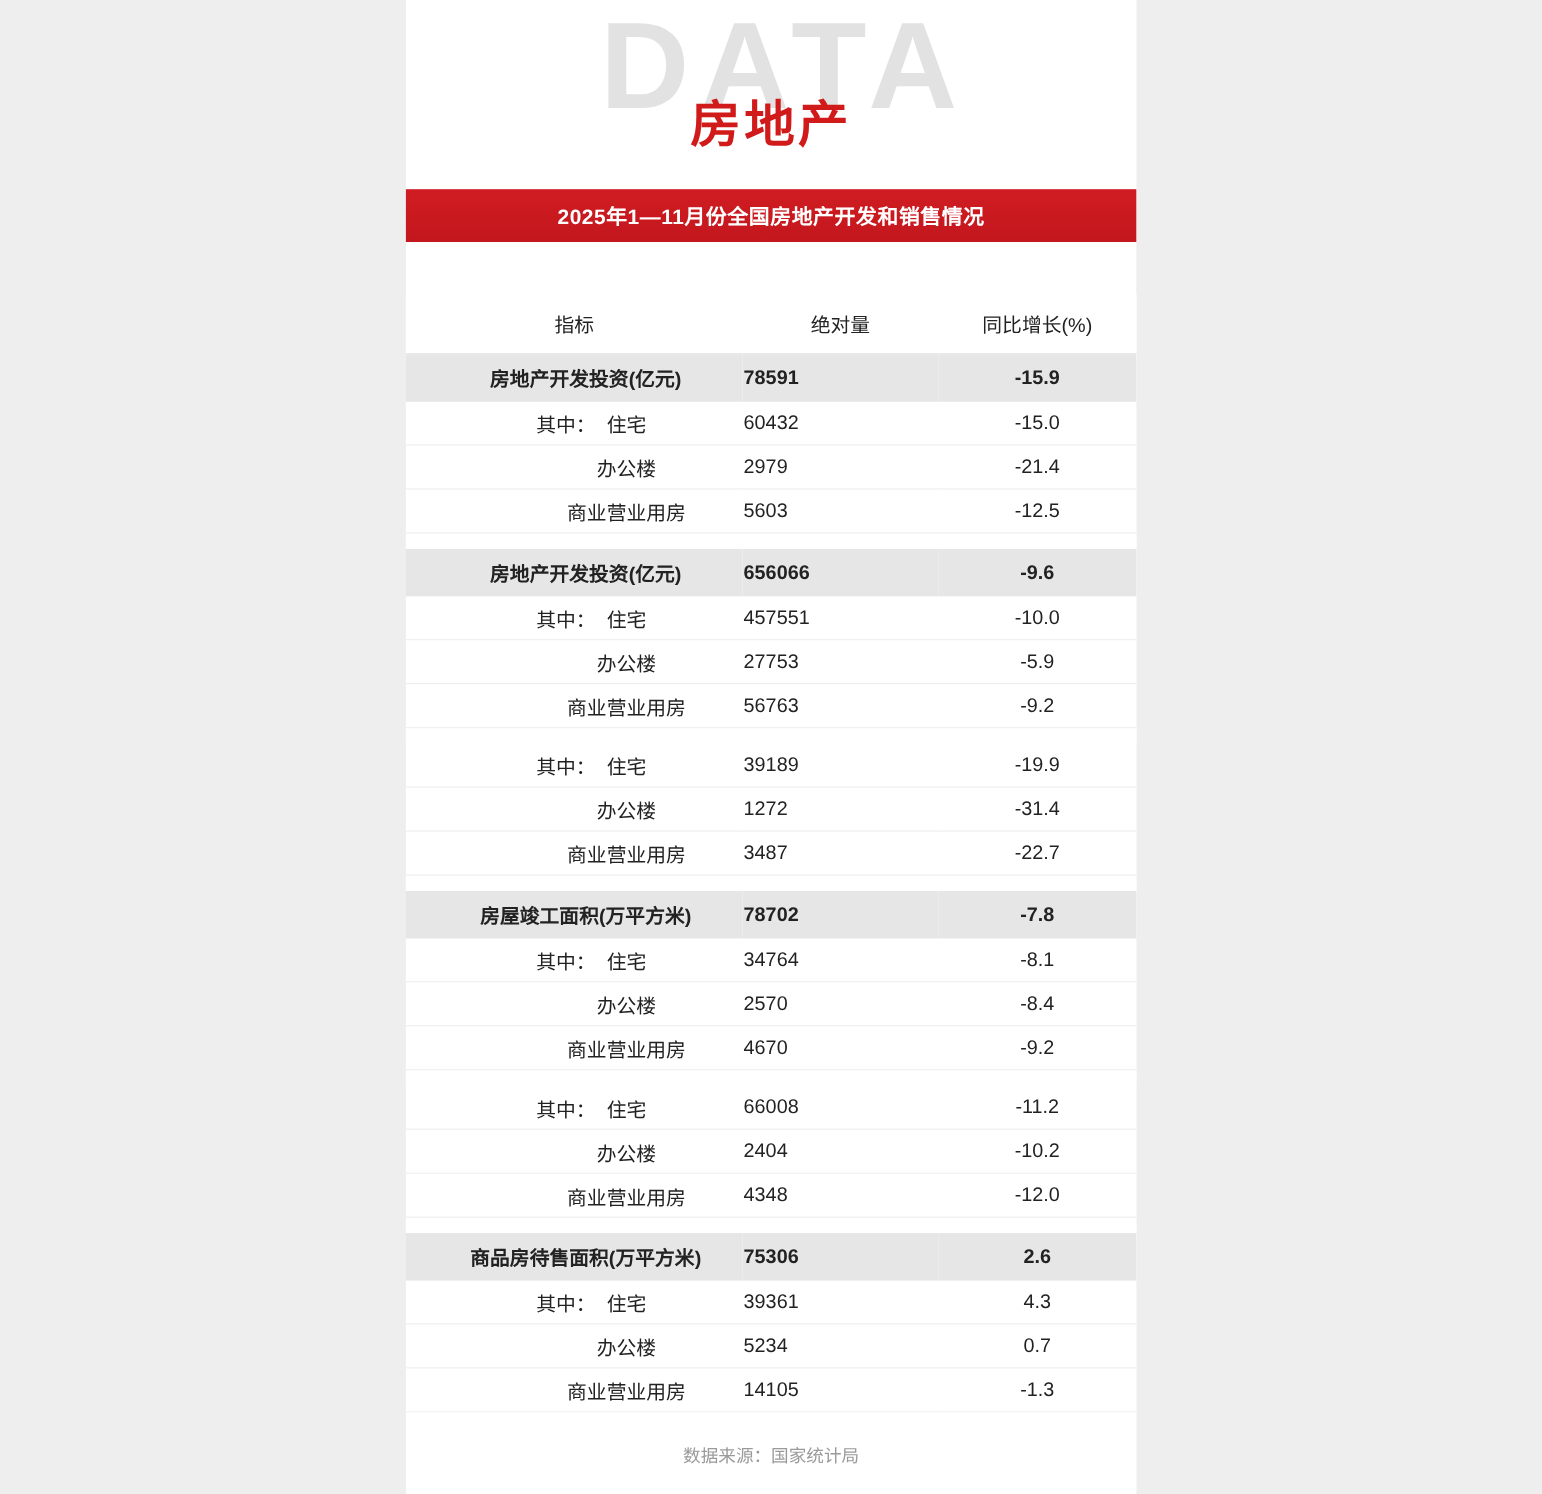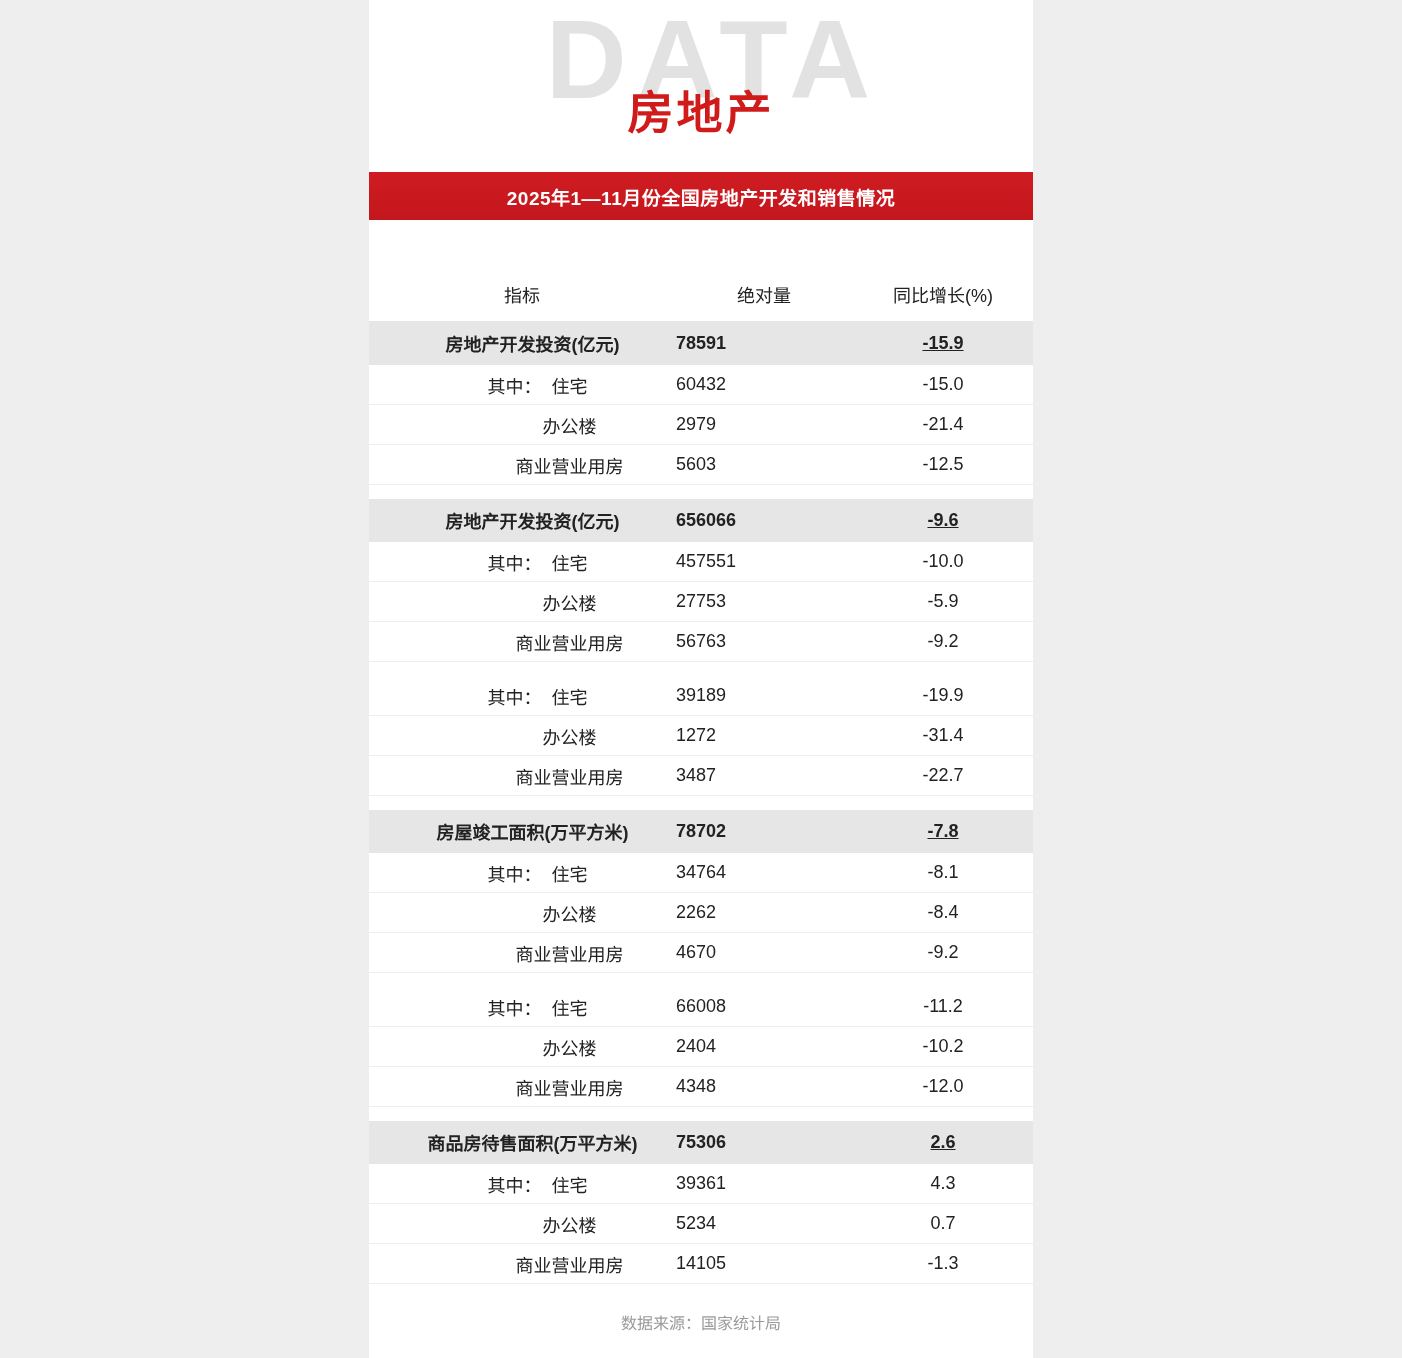--- a/index.html
+++ b/index.html
@@ -130,21 +130,21 @@
   td.value {
     text-align: left;
     white-space: nowrap;
   }
   td.rate {
     text-align: center;
     white-space: nowrap;
   }
   .neg { color: #1faa59; }
   .pos { color: #d11b1b; }
-  tr.group-row td.rate { font-weight: bold; text-decoration: underline; }
+  tr.group-row td.rate { font-weight: bold; }
   tr.group-row td.value { font-weight: bold; }
   .source {
     height: 76px;
     display: flex;
     align-items: center;
     justify-content: center;
     font-size: 16px;
     color: #9a9a9a;
     background: #ffffff;
   }
@@ -246,21 +246,21 @@
               <td class="value">78702</td>
               <td class="rate neg">-7.8</td>
             </tr>
             <tr>
               <td class="label"><span class="qz">其中：</span><span>住宅</span></td>
               <td class="value">34764</td>
               <td class="rate neg">-8.1</td>
             </tr>
             <tr>
               <td class="label"><span class="indent"></span><span>办公楼</span></td>
-              <td class="value">2262</td>
+              <td class="value">2570</td>
               <td class="rate neg">-8.4</td>
             </tr>
             <tr>
               <td class="label"><span class="indent"></span><span>商业营业用房</span></td>
               <td class="value">4670</td>
               <td class="rate neg">-9.2</td>
             </tr>
             <tr class="spacer">
               <td colspan="3"></td>
             </tr>

